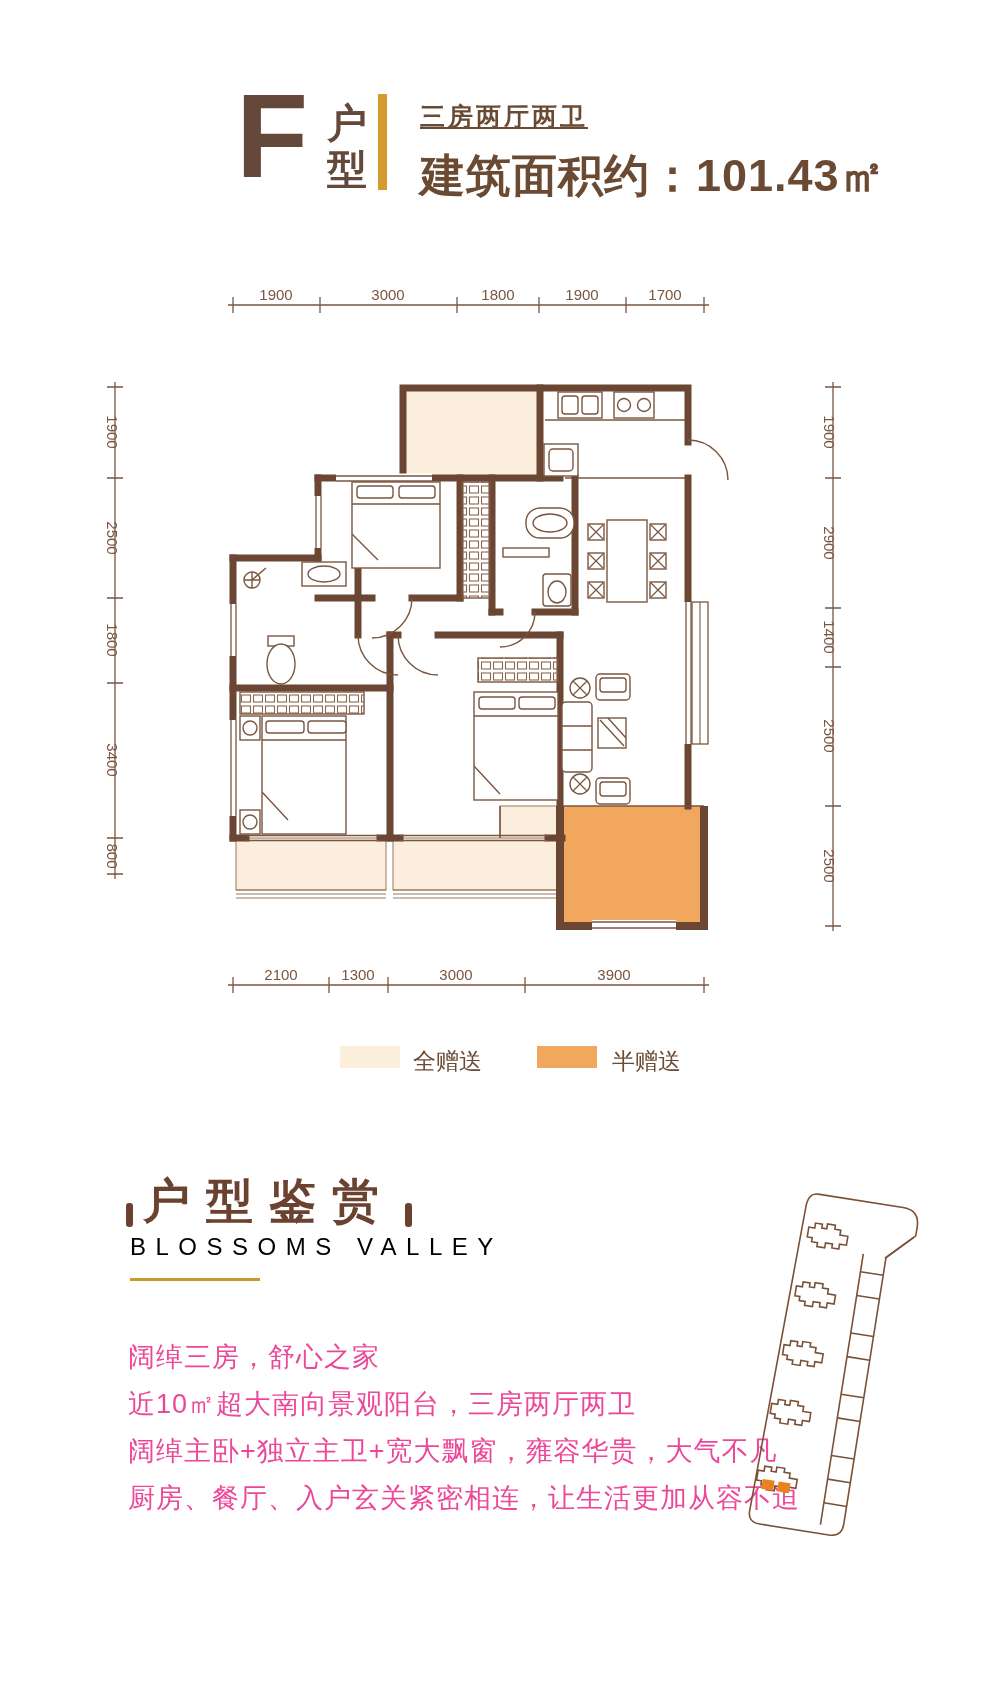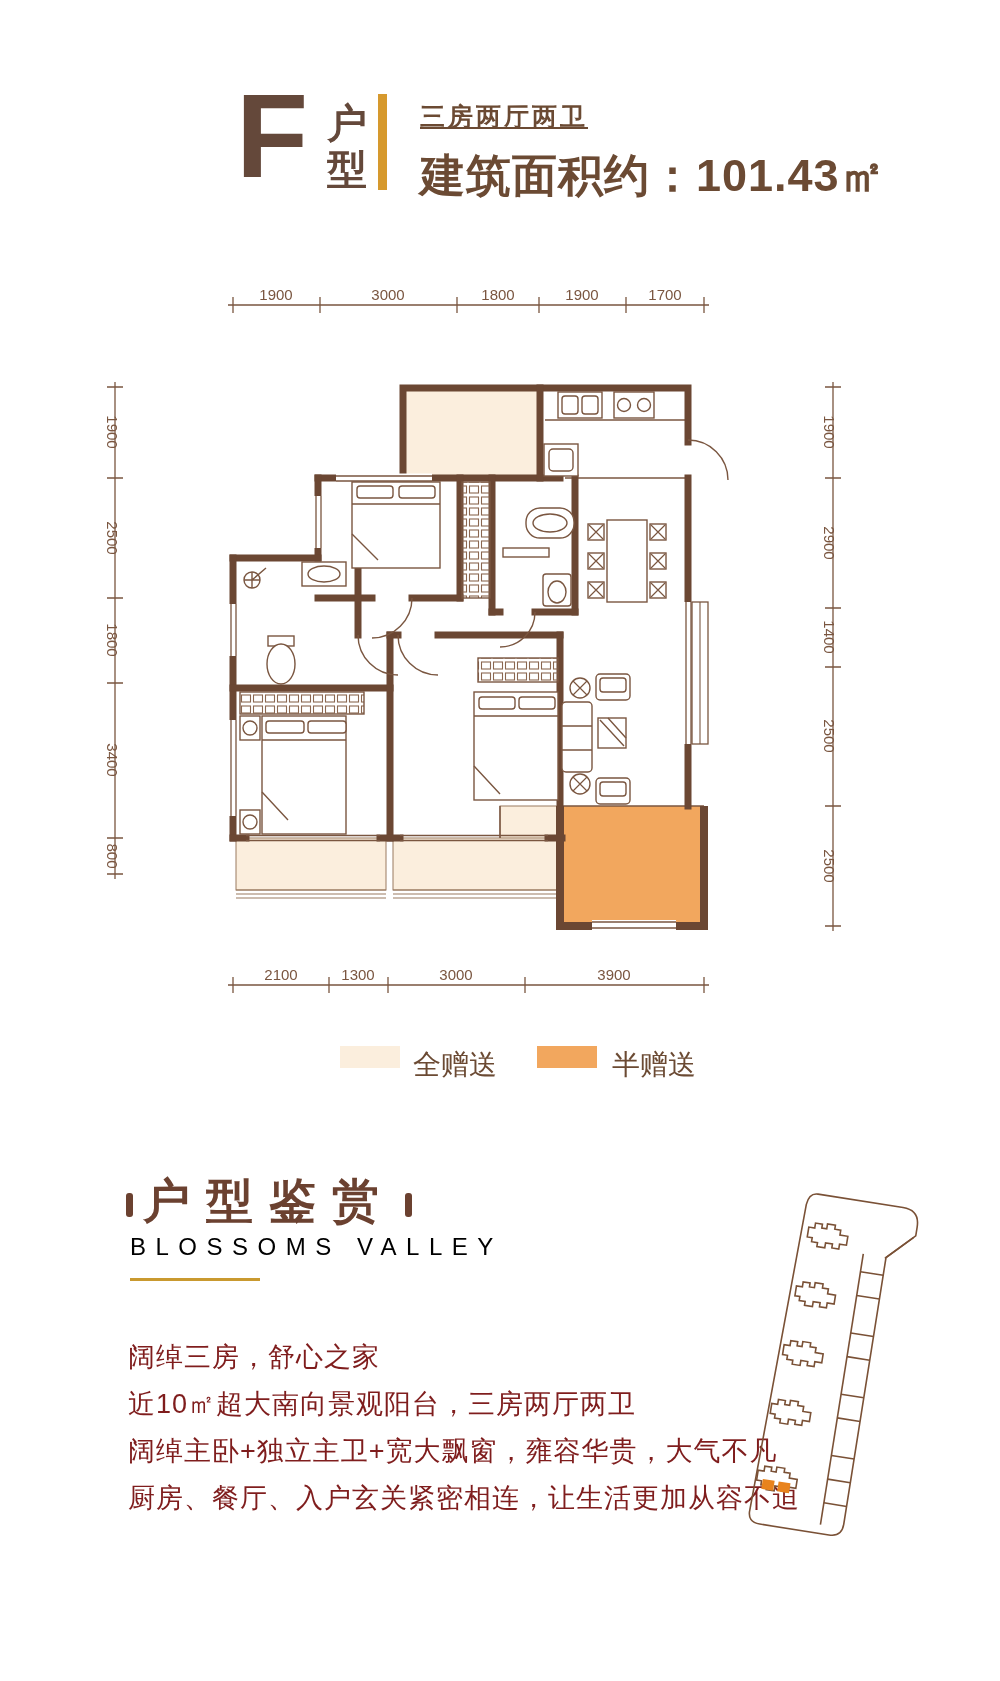--- a/index.html
+++ b/index.html
@@ -8,29 +8,29 @@
   .abs{position:absolute;}
   
   .f-letter{left:236px;top:86px;font-size:118px;line-height:100px;font-weight:bold;color:#64483a;}
   .f-vert{left:327px;top:100px;width:38px;font-size:40px;line-height:46px;font-weight:bold;
           color:#64483a;word-break:break-all;letter-spacing:0;}
   .gold-bar{left:378px;top:94px;width:9px;height:96px;background:#d6992e;}
   .hline1{left:420px;top:100px;font-size:25px;font-weight:bold;letter-spacing:3px;color:#6b4a33;text-decoration:underline;}
   .hline2{left:420px;top:146px;font-size:45px;font-weight:bold;letter-spacing:1px;color:#6b4a33;}
   
   .sw{width:60px;height:22px;}
-  .legend-label{font-size:28px;color:#6b4a33;}
+  .legend-label{font-size:23px;color:#6b4a33;}
   
-  .title-row{left:126px;top:1175px;display:flex;align-items:center;}
+  .title-row{left:126px;top:1175px;display:flex;align-items:flex-end;}
   .qm{display:inline-block;width:7px;height:24px;border-radius:3px;background:#6b4130;margin-top:8px;}
   .title-text{font-size:47px;font-weight:bold;letter-spacing:16px;color:#6b4130;margin:0 10px;line-height:1.1;}
   .subtitle{left:130px;top:1233px;font-size:24px;letter-spacing:9.5px;color:#000000;}
   .gold-underline{left:130px;top:1278px;width:130px;height:3px;background:#c9992f;}
   .features{left:128px;top:1334px;width:620px;}
-  .feature-line{font-size:27px;line-height:47px;color:#7f1d1d;letter-spacing:1px;white-space:nowrap;}
+  .feature-line{font-size:27px;line-height:47px;color:#ec4899;letter-spacing:1px;white-space:nowrap;}
   svg text{font-family:"Liberation Sans","DejaVu Sans",sans-serif;}
 </style>
 </head>
 <body>
 
 <div class="page">
 
   <div class="abs f-letter">F</div>
   <div class="abs f-vert">户型</div>
   <div class="abs gold-bar"></div>

